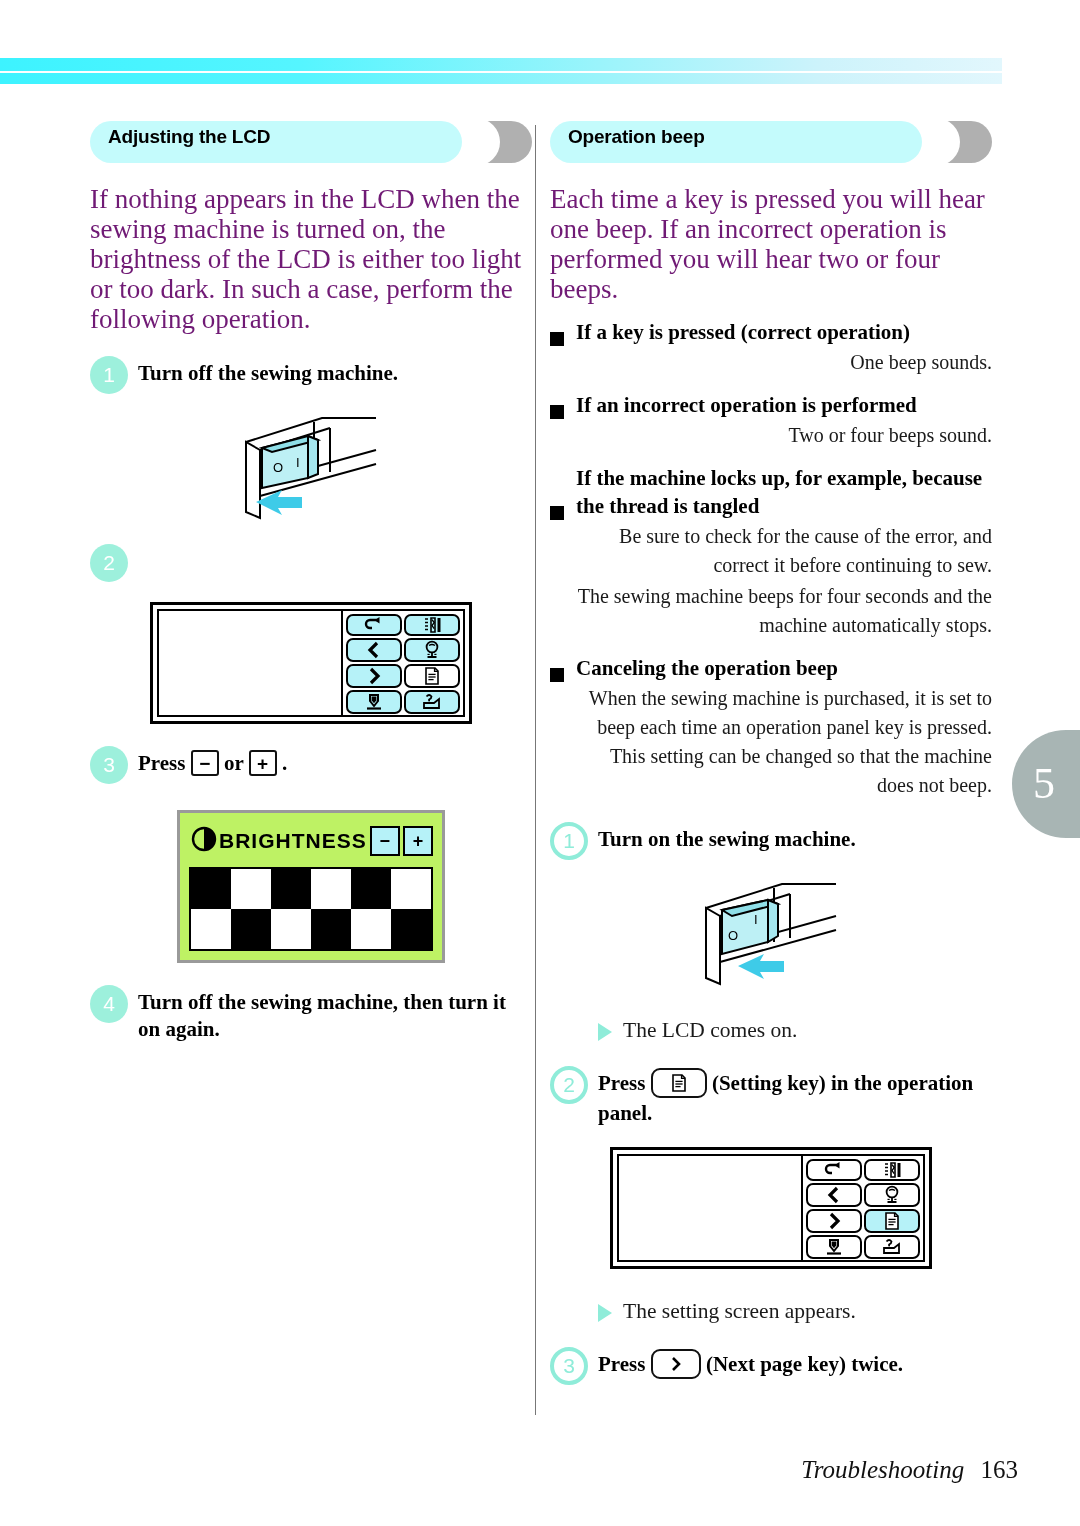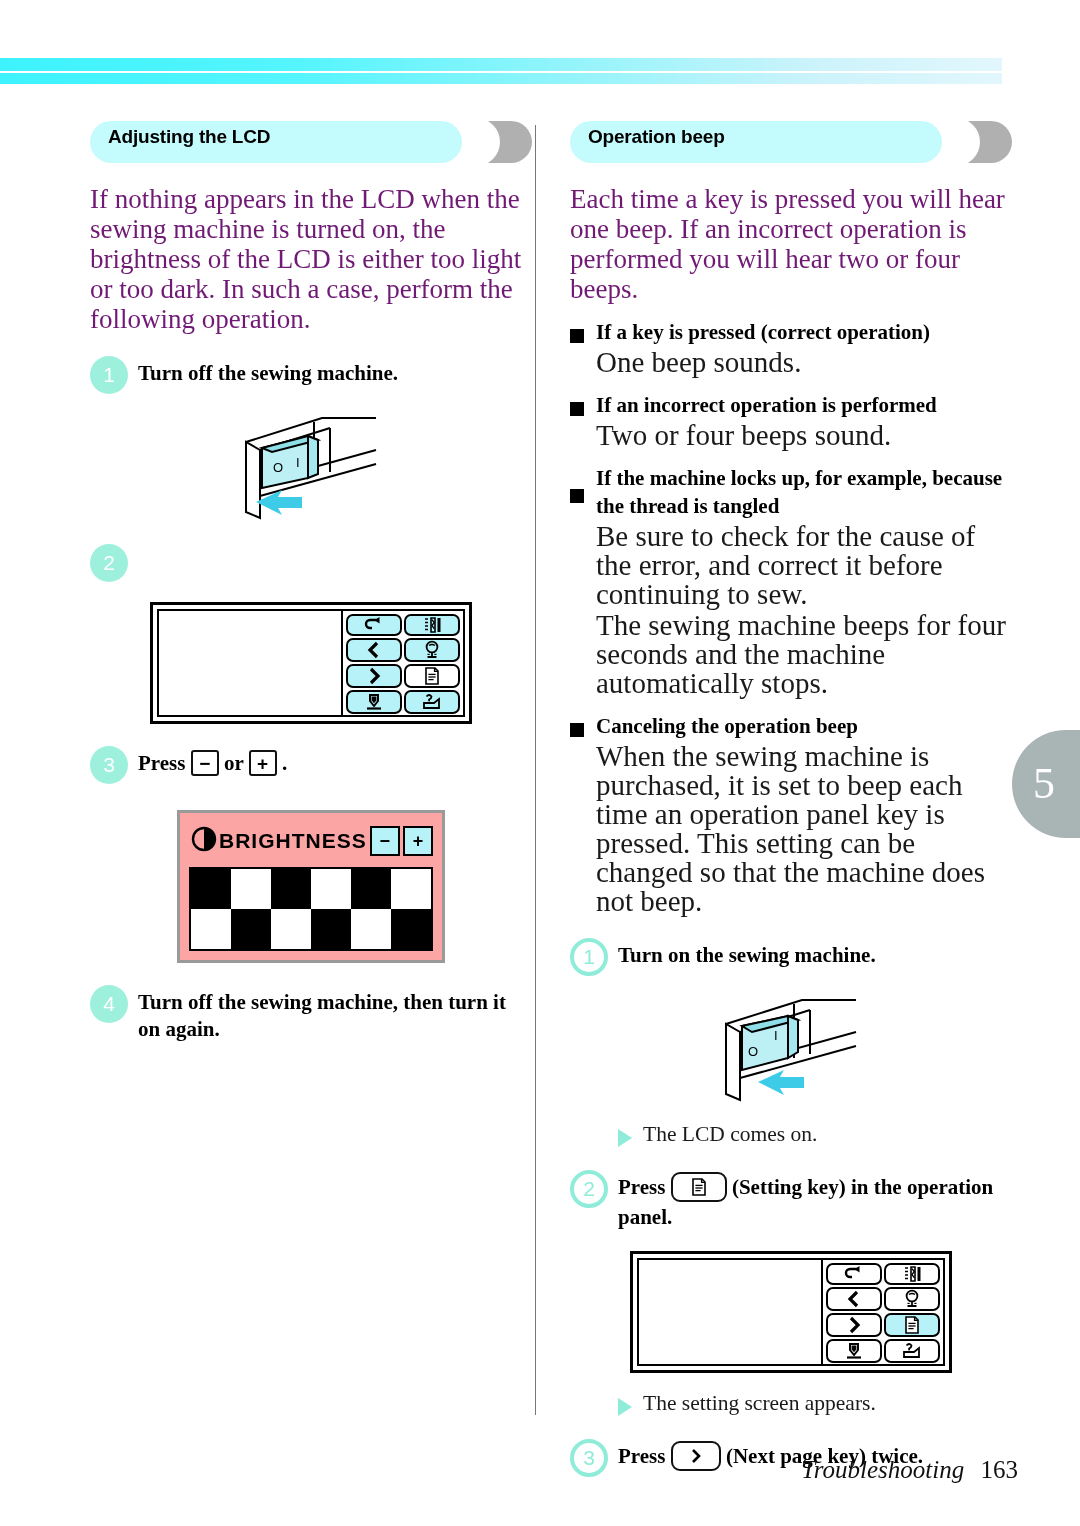--- a/index.html
+++ b/index.html
@@ -46,21 +46,21 @@
     padding-right: 4px;
   }
 
   
   .col {
     position: absolute;
     top: 118px;
     width: 442px;
   }
   .col-left  { left: 90px; }
-  .col-right { left: 570px; }
+  .col-right { left: 550px; }
 
   .col-divider {
     position: absolute;
     left: 535px; top: 125px;
     width: 1px; height: 1290px;
     background: #777777;
   }
 
   
   .sect-head {
@@ -104,45 +104,46 @@
     font-family: "Liberation Serif", serif;
     font-size: 27px;
     line-height: 30px;
     color: #701a75;
     margin-bottom: 8px;
   }
 
   
   .bullet-head {
     display: flex;
-    align-items: center;
+    align-items: flex-end;
     margin-top: 14px;
     margin-bottom: 2px;
   }
   .bullet-sq {
     width: 14px; height: 14px;
     background: #000000;
     margin-top: 7px;
     margin-right: 12px;
     flex: 0 0 auto;
   }
   .bullet-head-txt {
     font-family: "Liberation Serif", serif;
     font-weight: bold;
     font-size: 21px;
     line-height: 28px;
     color: #000000;
   }
   .bullet-body {
     font-family: "Liberation Serif", serif;
-    font-size: 29px;
+    font-size: 20px;
     line-height: 29px;
     color: #1a1a1a;
     padding-left: 26px;
     margin-bottom: 2px;
+    text-align: right;
   }
 
   
   .step {
     display: flex;
     align-items: flex-start;
     margin-top: 22px;
     margin-bottom: 6px;
   }
   .step-num {
@@ -171,23 +172,23 @@
     font-weight: bold;
     font-size: 21px;
     line-height: 27px;
     color: #000000;
     padding-top: 4px;
   }
 
   
   .result {
     display: flex;
-    align-items: center;
+    align-items: flex-start;
     padding-left: 48px;
-    margin-top: 16px;
+    margin-top: 28px;
     margin-bottom: 8px;
   }
   .tri-right {
     width: 0; height: 0;
     border-left: 14px solid #8fecd9;
     border-top: 9px solid transparent;
     border-bottom: 9px solid transparent;
     margin-top: 7px;
     margin-right: 11px;
     flex: 0 0 auto;
@@ -281,21 +282,21 @@
 
   
   .lcd-fig {
     margin: 26px 0 10px 0;
     display: flex;
     justify-content: center;
   }
   .lcd {
     width: 268px;
     border: 3px solid #9a9a9a;
-    background: #fca5a5;
+    background: #bef264;
     padding: 8px 9px 9px 9px;
   }
   .lcd-top {
     display: flex;
     align-items: center;
     height: 40px;
     margin-bottom: 6px;
   }
   .lcd-title {
     flex: 1;

